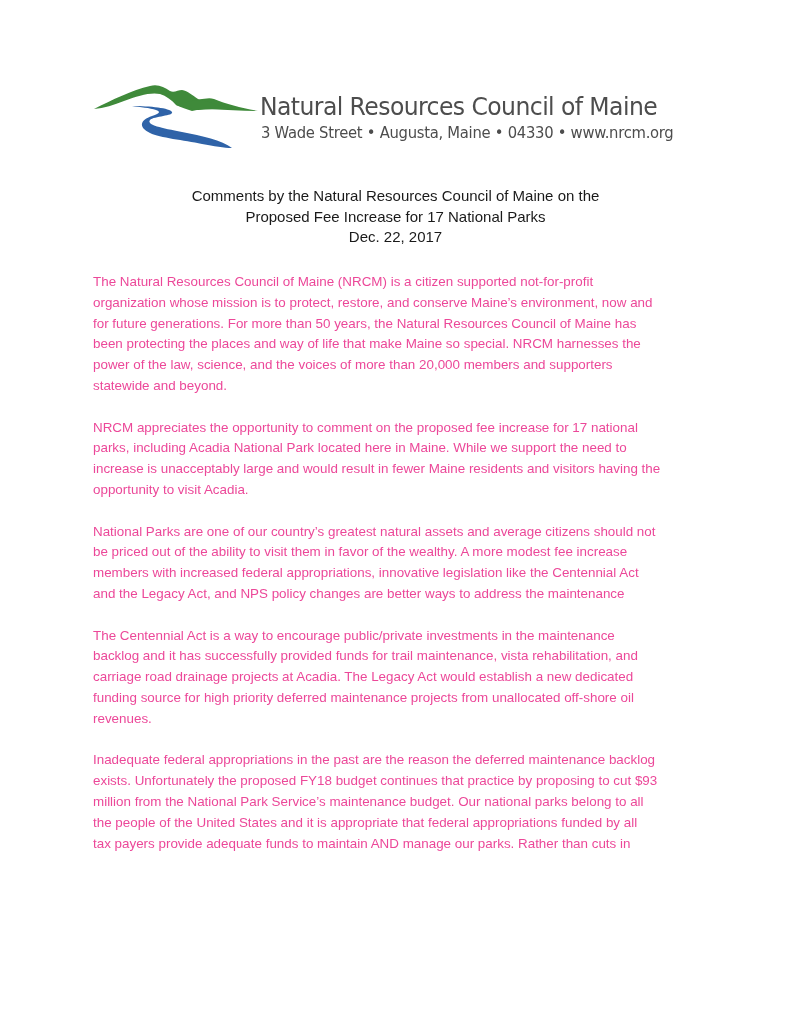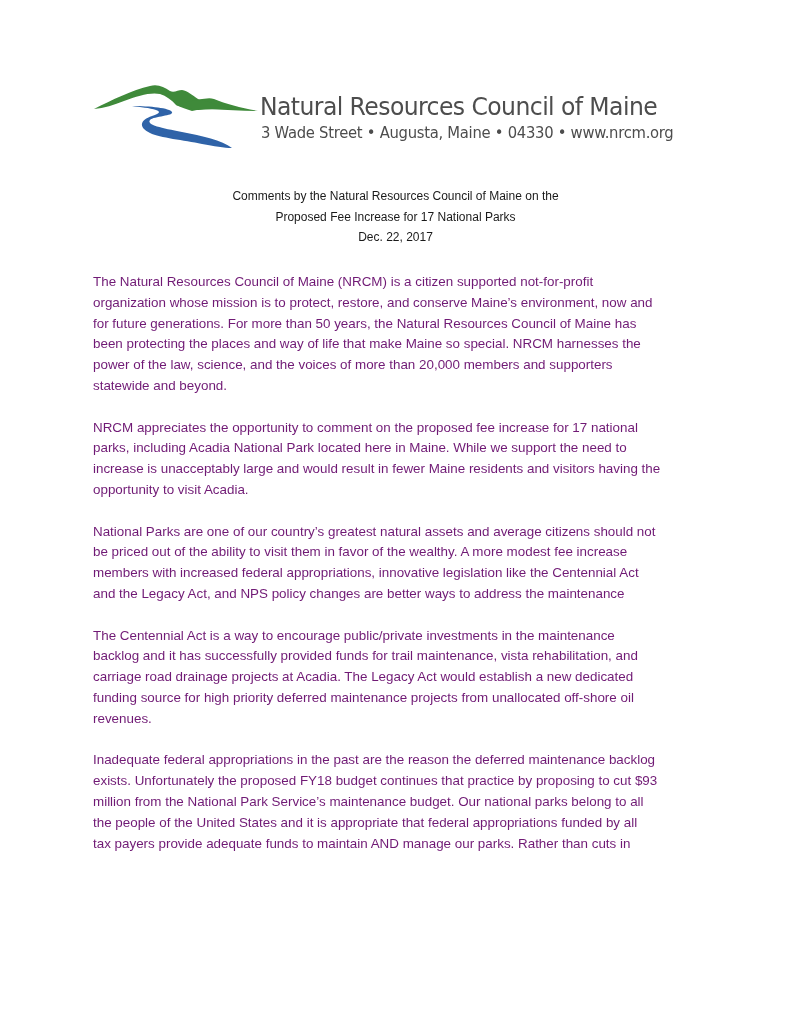--- a/index.html
+++ b/index.html
@@ -53,35 +53,35 @@
     white-space: nowrap;
     transform: scaleX(0.955);
     transform-origin: left center;
   }
   .title-block {
     position: absolute;
     left: 0;
     width: 791px;
     top: 186px;
     text-align: center;
-    font-size: 12px;
+    font-size: 15px;
     line-height: 20.5px;
     color: #1a1a1a;
   }
   .title-block div {
     white-space: nowrap;
   }
   .body-text {
     position: absolute;
     left: 93px;
     top: 272px;
     width: 620px;
     font-size: 13.4px;
     line-height: 20.8px;
-    color: #701a75;
+    color: #ec4899;
   }
   .body-text p {
     margin: 0 0 20.8px 0;
   }
   .line {
     display: block;
     white-space: nowrap;
   }
 </style>
 </head>

